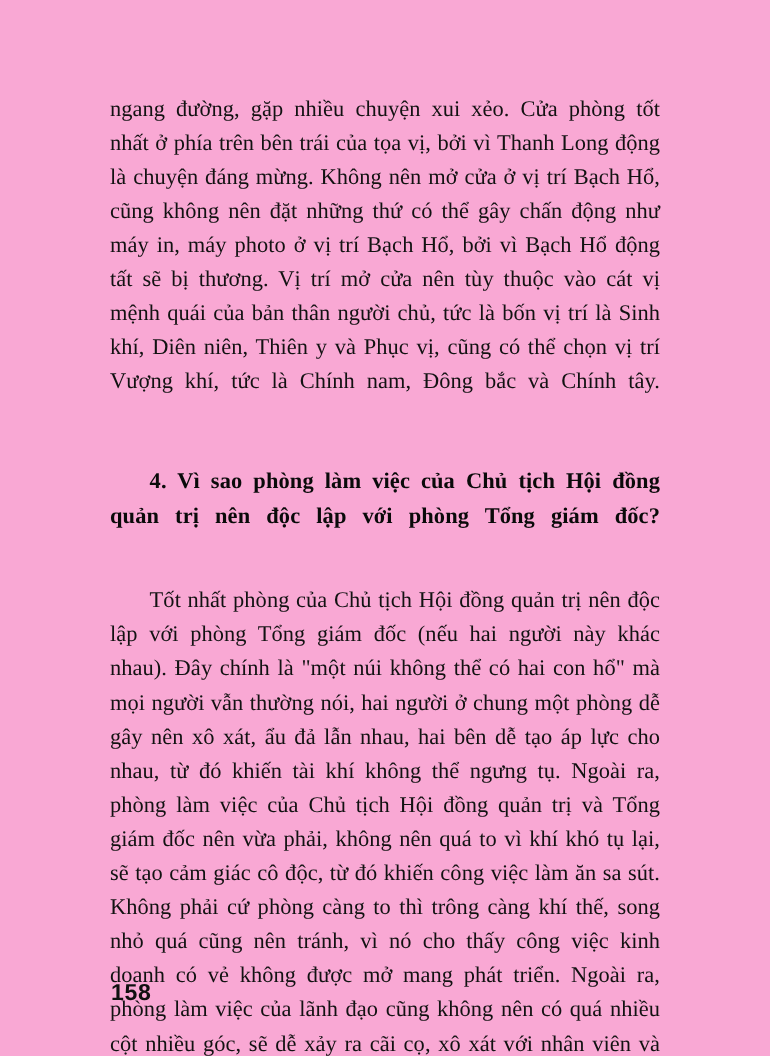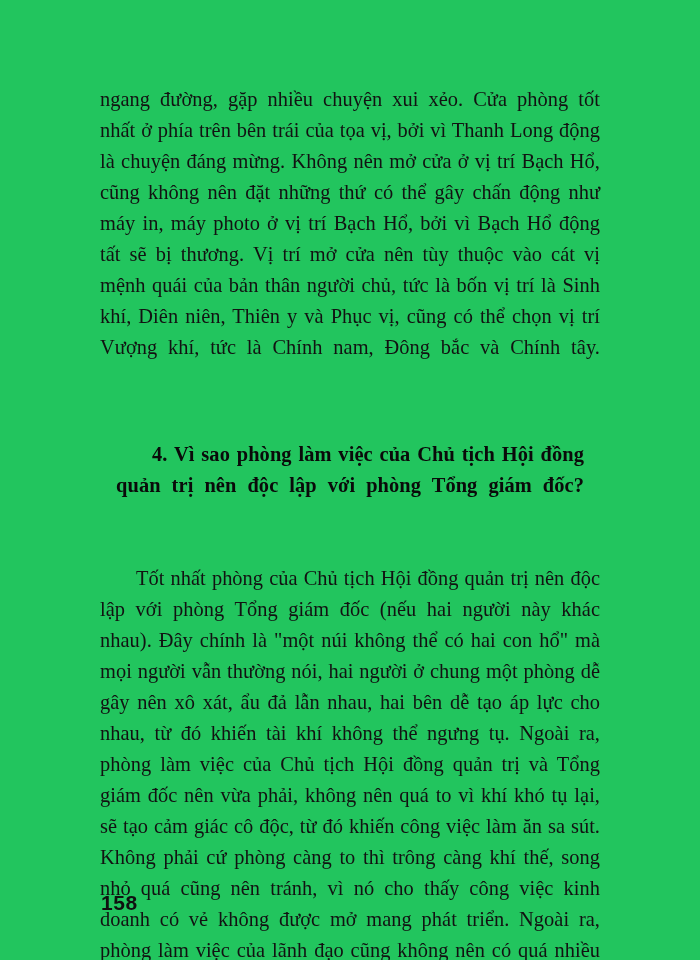--- a/index.html
+++ b/index.html
@@ -13,21 +13,21 @@
     height: 960px;
     position: relative;
     overflow: hidden;
     font-family: "Liberation Serif", "DejaVu Serif", serif;
     -webkit-font-smoothing: antialiased;
   }
 
   .page {
     position: absolute;
     inset: 0;
-    background: #22c55e;
+    background: #f9a8d4;
   }
 
   
   .text-column {
     position: absolute;
     left: 100px;
     top: 84px;
     width: 500px;
   }
 
@@ -45,21 +45,21 @@
   
   .para.cont {
     text-indent: 0;
   }
 
   .para.indent {
     text-indent: 36px;
   }
 
   .heading {
-    margin: 16px;
+    margin: 0;
     text-align: justify;
     text-justify: inter-word;
     font-size: 20.4px;
     line-height: 31px;
     font-weight: bold;
     color: #0a0a0a;
     text-indent: 36px;
     letter-spacing: 0.1px;
   }
 

